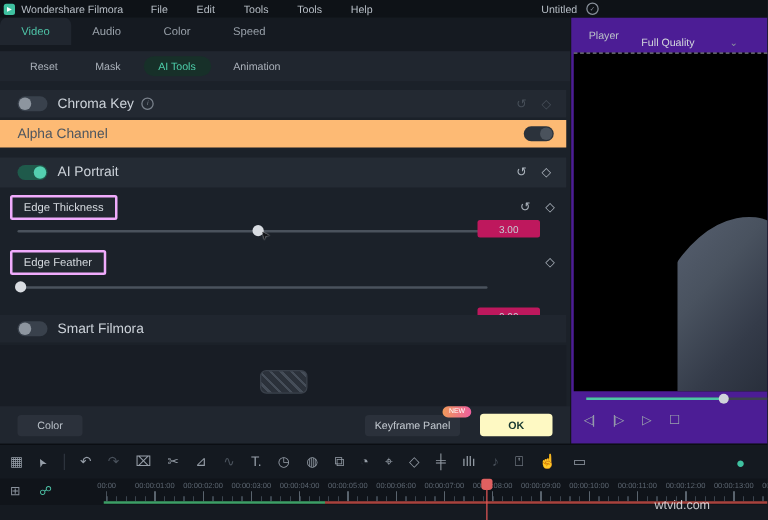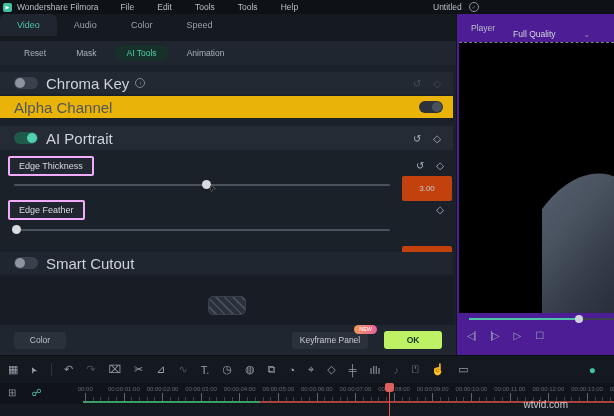--- a/index.html
+++ b/index.html
@@ -23,24 +23,24 @@
   .tabrow{position:absolute;left:0;top:0;right:0;height:27px;background:#151a21;display:flex;align-items:flex-start;}
   .tab{height:22px;padding:0 17px;display:flex;align-items:center;font-size:9px;color:#99a1aa;
     border-radius:6px 6px 0 0;}
   .tab.active{background:#20262f;color:#4ec3a7;}
   .subtabrow{position:absolute;left:0;top:27px;right:0;height:24px;background:#20262f;
     display:flex;align-items:center;padding-left:12px;}
   .subtab{padding:3px 12px;font-size:8.5px;color:#aab1ba;border-radius:10px;margin-right:6px;}
   .subtab.active{background:#173029;color:#4ecfab;}
   .row{position:absolute;left:0;right:3px;display:flex;align-items:center;}
   .row-chroma{top:58px;height:22px;background:#232932;}
-  .row-alpha{top:82px;height:22px;background:#eab308;color:#4a525c;}
+  .row-alpha{top:82px;height:22px;background:#fdba74;color:#4a525c;}
   .row-ai{top:112px;height:24px;background:#242b34;}
   .row-smart{top:238px;height:22px;background:#20262f;}
-  .row-label{font-size:15px;margin-left:8px;color:#ccd2d9;}
+  .row-label{font-size:11px;margin-left:8px;color:#ccd2d9;}
   .row-alpha .row-label{color:#4e565f;margin-left:14px;}
   .toggle{width:24px;height:12px;border-radius:6px;position:relative;margin-left:14px;flex:none;}
   .toggle.off{background:#39414c;}
   .toggle.off .knob{left:1px;background:#8d959f;}
   .toggle.on{background:#1f5a4b;}
   .toggle.on .knob{right:1px;background:#54d0b0;}
   .toggle.disabled{background:#2b323b;margin-left:auto;margin-right:10px;}
   .toggle.disabled .knob{right:1px;background:#4a525c;}
   .knob{width:10px;height:10px;border-radius:50%;position:absolute;top:1px;}
   .info-circ{width:8px;height:8px;border:1px solid #7b838d;border-radius:50%;margin-left:6px;
@@ -51,38 +51,38 @@
     background:#21272f;display:inline-block;}
   .et-label{position:absolute;top:142px;left:8px;}
   .et-icons{position:absolute;top:146px;right:12px;display:flex;gap:12px;font-size:10px;color:#aab2bb;}
   .slider{position:absolute;left:14px;width:376px;height:12px;}
   .slider .track{position:absolute;left:0;right:0;top:5px;height:2px;background:#4a525c;border-radius:1px;}
   .slider .handle{position:absolute;top:1px;width:9px;height:9px;border-radius:50%;background:#d8dce1;margin-left:-4px;}
   .et-slider{top:165px;}
   .ef-slider{top:210px;}
   .cursor-arrow{position:absolute;top:4px;margin-left:0px;font-size:9px;color:#14161a;
     display:inline-block;transform:rotate(-128deg);text-shadow:0 0 1px #fff;}
-  .val-box{position:absolute;right:4px;width:50px;height:25px;background:#c2410c;border-radius:2px;
+  .val-box{position:absolute;right:24px;width:50px;height:14px;background:#be185d;border-radius:2px;
     font-size:8px;color:#c6ccd3;display:flex;align-items:center;justify-content:center;}
   .et-val{top:162px;}
   .ef-val{top:207px;margin-top:25px;}
   .ef-label{position:absolute;top:186px;left:8px;}
   .ef-icons{position:absolute;top:190px;right:12px;font-size:10px;color:#aab2bb;}
   .below-area{position:absolute;left:0;right:3px;top:262px;height:49px;background:#181d25;}
   .grab-pill{position:absolute;left:208px;top:20px;width:36px;height:17px;border-radius:5px;
     background:#2b313a;border:1px solid #3a414b;
     background-image:repeating-linear-gradient(45deg,transparent 0 4px,#454d58 4px 6px);}
   .panel-footer{position:absolute;left:0;right:0;top:311px;height:30px;background:#20262f;
     display:flex;align-items:center;}
   .btn{font-size:8.5px;border-radius:3px;display:flex;align-items:center;justify-content:center;}
   .btn-reset{margin-left:14px;background:#2b313b;color:#b9c0c8;width:52px;height:17px;}
   .btn-kf{position:absolute;right:88px;background:#2b313b;color:#c6ccd3;width:76px;height:17px;}
   .badge{position:absolute;top:-7px;right:-9px;font-size:5.5px;color:#fff;padding:1.5px 5px;border-radius:6px;
     background:linear-gradient(90deg,#f09a5a,#ee5f9e);}
-  .btn-ok{position:absolute;right:14px;background:#bef264;color:#173830;width:58px;height:18px;font-weight:bold;}
+  .btn-ok{position:absolute;right:14px;background:#fef9c3;color:#173830;width:58px;height:18px;font-weight:bold;}
   
   .player{position:absolute;left:457px;top:14px;right:0;height:341px;background:#4c1d95;}
   .player-header{position:absolute;left:0;top:0;right:0;height:27px;display:flex;align-items:center;font-size:8.5px;}
   .player-title{margin-left:14px;color:#b9c0c8;}
   .quality-dd{margin-left:18px;display:flex;align-items:center;gap:28px;color:#d2d7dc;margin-top:13px;}
   .chev{font-size:8px;color:#8a929c;}
   .video{position:absolute;left:2px;right:0;top:28px;height:270px;background:#000;
     border-top:1px dashed rgba(230,235,240,.55);overflow:hidden;}
   .person{position:absolute;right:0;bottom:0;width:72px;height:152px;overflow:hidden;}
   .shoulder{position:absolute;right:-34px;bottom:-24px;width:130px;height:165px;
@@ -204,21 +204,21 @@
   <div class="slider ef-slider">
     <div class="track"></div>
     <div class="handle" style="left: 0.5%;"></div>
   </div>
   <div class="val-box ef-val">0.00</div>
 
   <div class="row row-smart">
     <div class="toggle off">
         <div class="knob"></div>
       </div>
-    <span class="row-label">Smart Cutout</span>
+    <span class="row-label">Smart Filmora</span>
   </div>
 
   <div class="below-area">
     <div class="grab-pill"></div>
   </div>
 
   <div class="panel-footer">
     <div class="btn btn-reset">Color</div>
     <div class="btn btn-kf">
       <span>Keyframe Panel</span>

